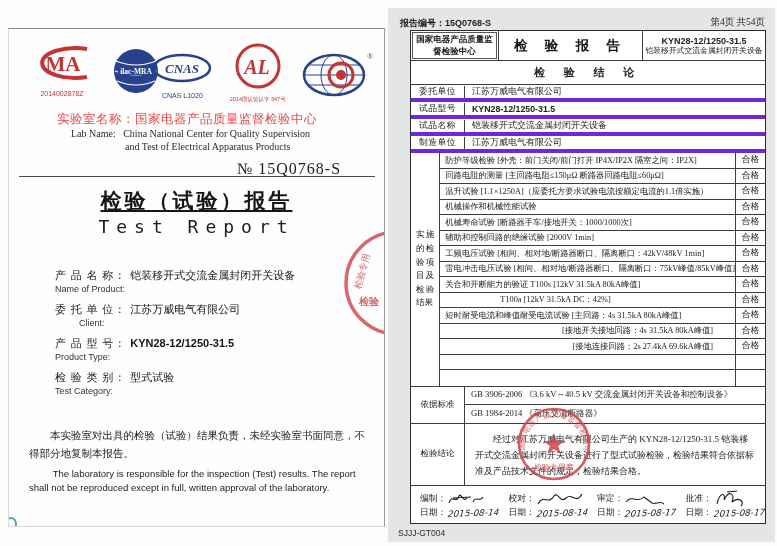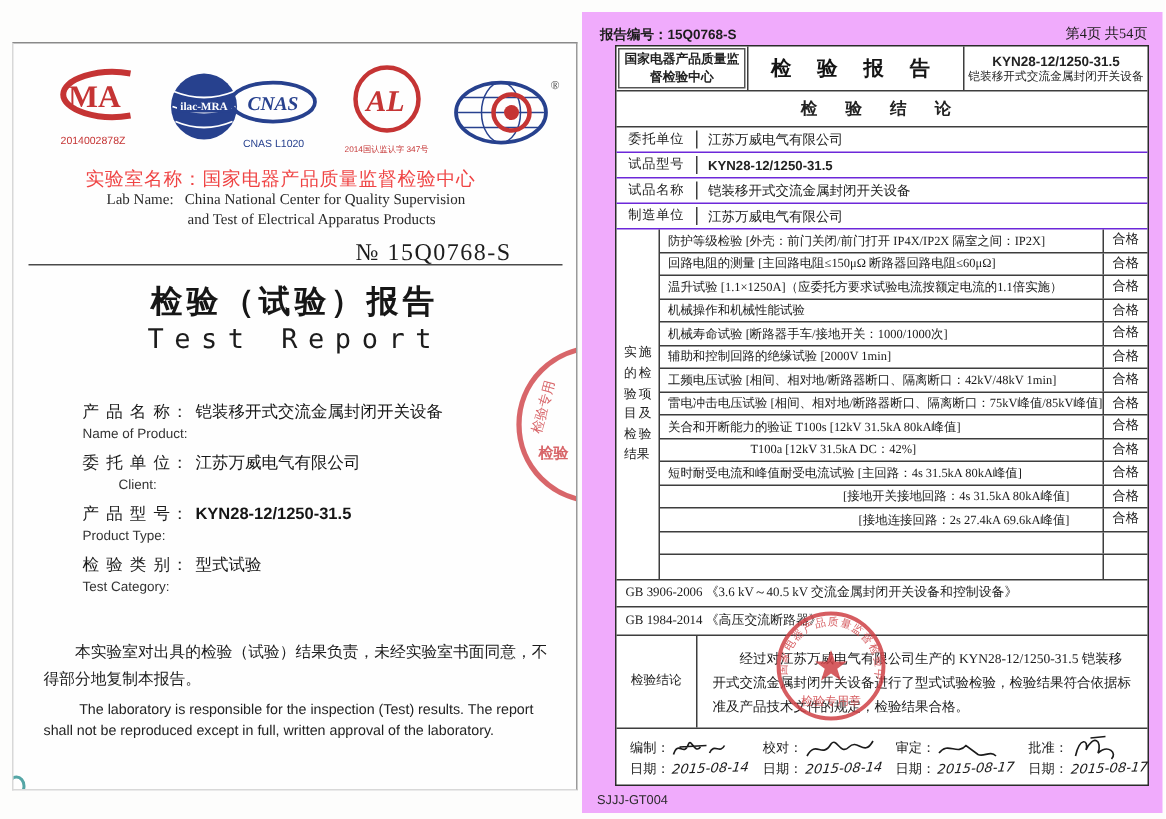--- a/index.html
+++ b/index.html
@@ -23,21 +23,21 @@
   .red-t { color:#c53434; } .blue-t { color:#27418e; }
 
   .lab-zh { position:absolute; left:48px; top:82px; font-size:12.5px; font-weight:normal; letter-spacing:.5px; color:#ef4444; }
   .lab-en1 { position:absolute; left:62px; top:99px; font-size:10px; color:#2a2a2a; }
   .lab-en2 { position:absolute; left:116px; top:112px; font-size:10px; color:#2a2a2a; }
 
   .report-no { position:absolute; left:228px; top:131px; font-size:16px; letter-spacing:1px; color:#1d1d1d; }
   .head-rule { position:absolute; left:10px; top:147px; width:356px; height:1px; background:#4a4a4a; }
 
   .title-zh { position:absolute; left:0; top:158px; width:100%; text-align:center;
-    font-size:21px; font-weight:bold; letter-spacing:3px; color:#161616; }
+    font-size:21px; font-weight:bold; letter-spacing:3px; color:#161616;text-decoration:underline; }
   .title-en { position:absolute; left:0; top:187px; width:100%; text-align:center;
     font-size:18px; letter-spacing:7px; color:#1c1c1c; font-family:"DejaVu Sans Mono",monospace; }
 
   .fields { position:absolute; left:46px; top:236px; width:300px; }
   .field { margin-bottom:5px; }
   .f-zh { font-size:11px; letter-spacing:1px; color:#1b1b1b; }
   .f-val { font-size:11px; margin-left:4px; color:#151515; }
   .f-val.b { font-weight:bold; font-family:"Liberation Sans",sans-serif; font-size:11px; }
   .f-en { font-size:9px; color:#333; margin-top:1px; font-family:"Liberation Sans",sans-serif; }
   .f-en.ind { padding-left:24px; }
@@ -46,41 +46,41 @@
     line-height:1.75; text-indent:2em; color:#1b1b1b; }
   .disc-en { position:absolute; left:20px; top:438px; width:344px; font-size:9.5px;
     line-height:1.5; text-indent:2.5em; color:#222; font-family:"Liberation Sans",sans-serif; }
 
   .scan-mark { position:absolute; left:-4px; top:488px; width:12px; height:14px;
     border:2px solid #2a9090; border-radius:50%; opacity:.8; }
 
   .stamp-left { position:absolute; left:326px; top:198px; width:110px; height:112px; opacity:.8; }
 
   
-  .page-right { position:absolute; left:388px; top:8px; width:387px; height:534px; background:#f0abfc; }
+  .page-right { position:absolute; left:388px; top:8px; width:387px; height:534px; background:#e5e5e5; }
   .rp-no { position:absolute; left:12px; top:9px; font-size:9px; font-weight:bold;
     font-family:"Liberation Sans",sans-serif; color:#1c1c1c; }
   .rp-page { position:absolute; right:10px; top:8px; font-size:9.5px; color:#1c1c1c; }
 
   .rtable { position:absolute; left:22px; top:22px; width:356px; border:1.5px solid #2b2b2b;
     display:flex; flex-direction:column; background:#fff; }
   .hrow { display:flex; height:30px; border-bottom:1px solid #3d3d3d; }
   .h-org { width:88px; border-right:1px solid #3d3d3d; display:flex; align-items:center; justify-content:center;
     text-align:center; font-size:8.5px; font-weight:bold; line-height:1.35; padding:1px 3px; box-shadow:inset 0 0 0 1px #fff, inset 0 0 0 2px #555; }
   .h-title { flex:1; border-right:1px solid #3d3d3d; display:flex; align-items:center; justify-content:center;
     font-size:13.5px; font-weight:bold; letter-spacing:7px; color:#141414; }
   .h-prod { width:122px; display:flex; flex-direction:column; align-items:center; justify-content:center;
     text-align:center; padding:1px 2px; }
   .h-prod .l1 { font-size:9px; font-weight:bold; font-family:"Liberation Sans",sans-serif; }
   .h-prod .l2 { font-size:7.8px; line-height:1.2; }
 
   .srow { height:24px; border-bottom:1px solid #3d3d3d; display:flex; align-items:center; justify-content:center;
     font-size:11px; font-weight:bold; letter-spacing:8px; }
 
-  .irow { display:flex; height:17px; border-bottom:1px solid #6d28d9;align-items:center; }
+  .irow { display:flex; height:17px; border-bottom:4px solid #6d28d9;align-items:center; }
   .i-label { width:54px; border-right:1px solid #3d3d3d; display:flex; align-items:center; justify-content:center;
     font-size:8.8px; letter-spacing:.5px; }
   .i-val { flex:1; display:flex; align-items:center; padding-left:7px; font-size:9px; }
   .i-val.b { font-weight:bold; font-family:"Liberation Sans",sans-serif; font-size:8.8px; }
 
   .tests-sec { display:flex; border-bottom:1px solid #3d3d3d; }
   .t-label { width:54px; border-right:1px solid #3d3d3d; display:flex; align-items:center; justify-content:center;
     font-size:8.5px; line-height:1.6; text-align:justify; padding:0 5px; }
   .t-rows { flex:1; display:flex; flex-direction:column; }
   .trow { display:flex; height:15.5px; border-bottom:1px solid #3d3d3d; }
@@ -297,20 +297,21 @@
               <div class="t-res"></div>
             </div>
           <div class="trow">
               <div class="t-item"></div>
               <div class="t-res"></div>
             </div>
         </div>
       </div>
 
       <div class="std-sec">
+        <div class="t-label">依据标准</div>
         <div class="std-rows">
           <div class="std-row">GB 3906-2006 《3.6 kV～40.5 kV 交流金属封闭开关设备和控制设备》</div>
           <div class="std-row">GB 1984-2014 《高压交流断路器》</div>
         </div>
       </div>
 
       <div class="conc-sec">
         <div class="t-label">检验结论</div>
         <div class="c-body">经过对江苏万威电气有限公司生产的 KYN28-12/1250-31.5 铠装移开式交流金属封闭开关设备进行了型式试验检验，检验结果符合依据标准及产品技术文件的规定，检验结果合格。</div>
       </div>

